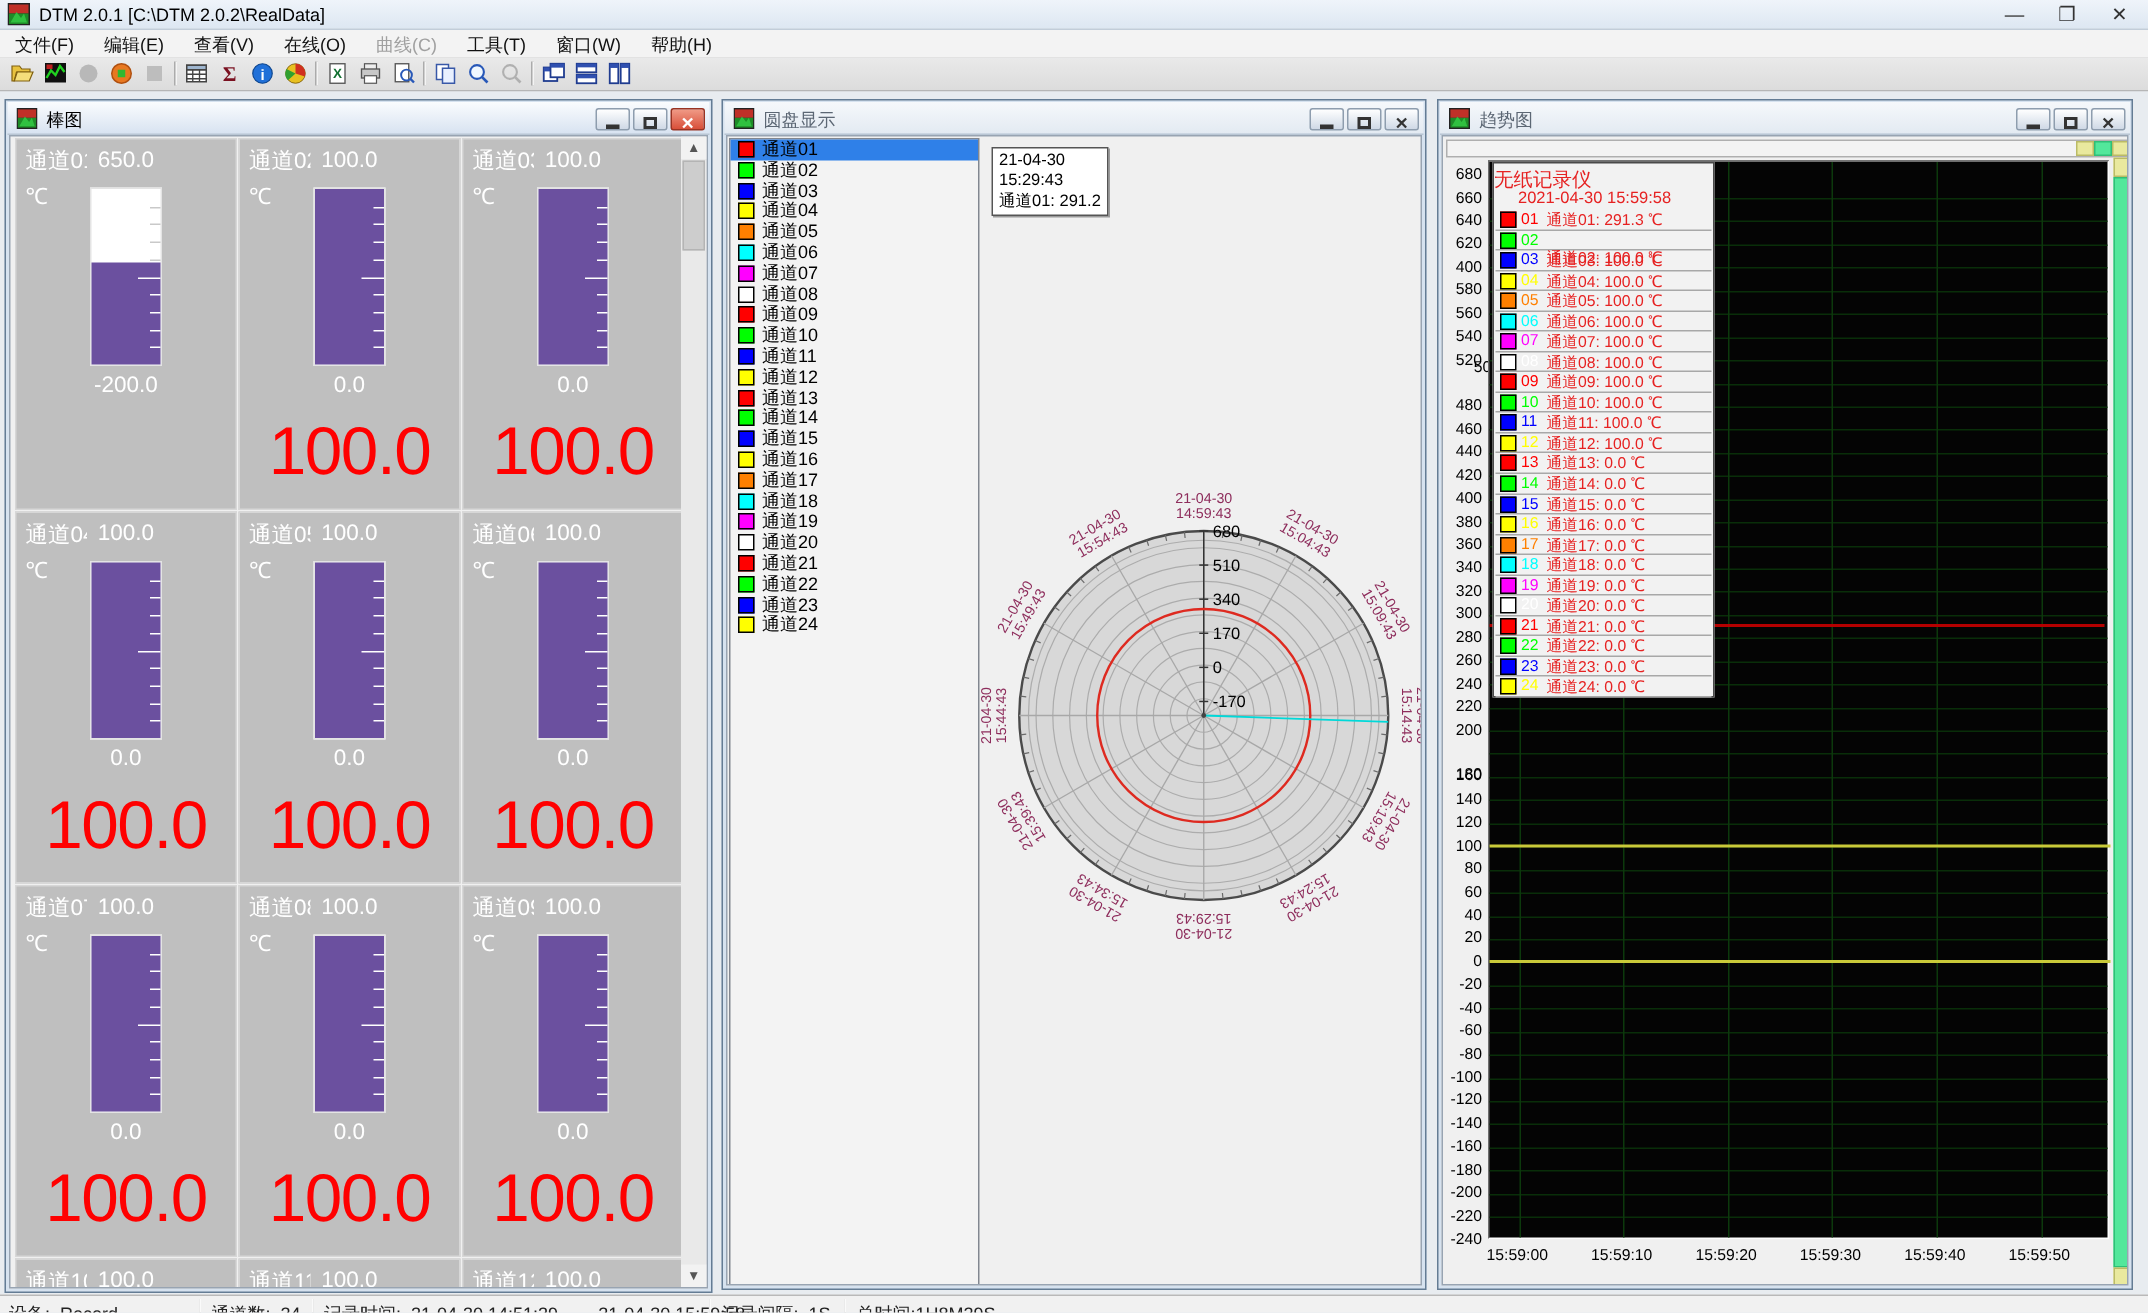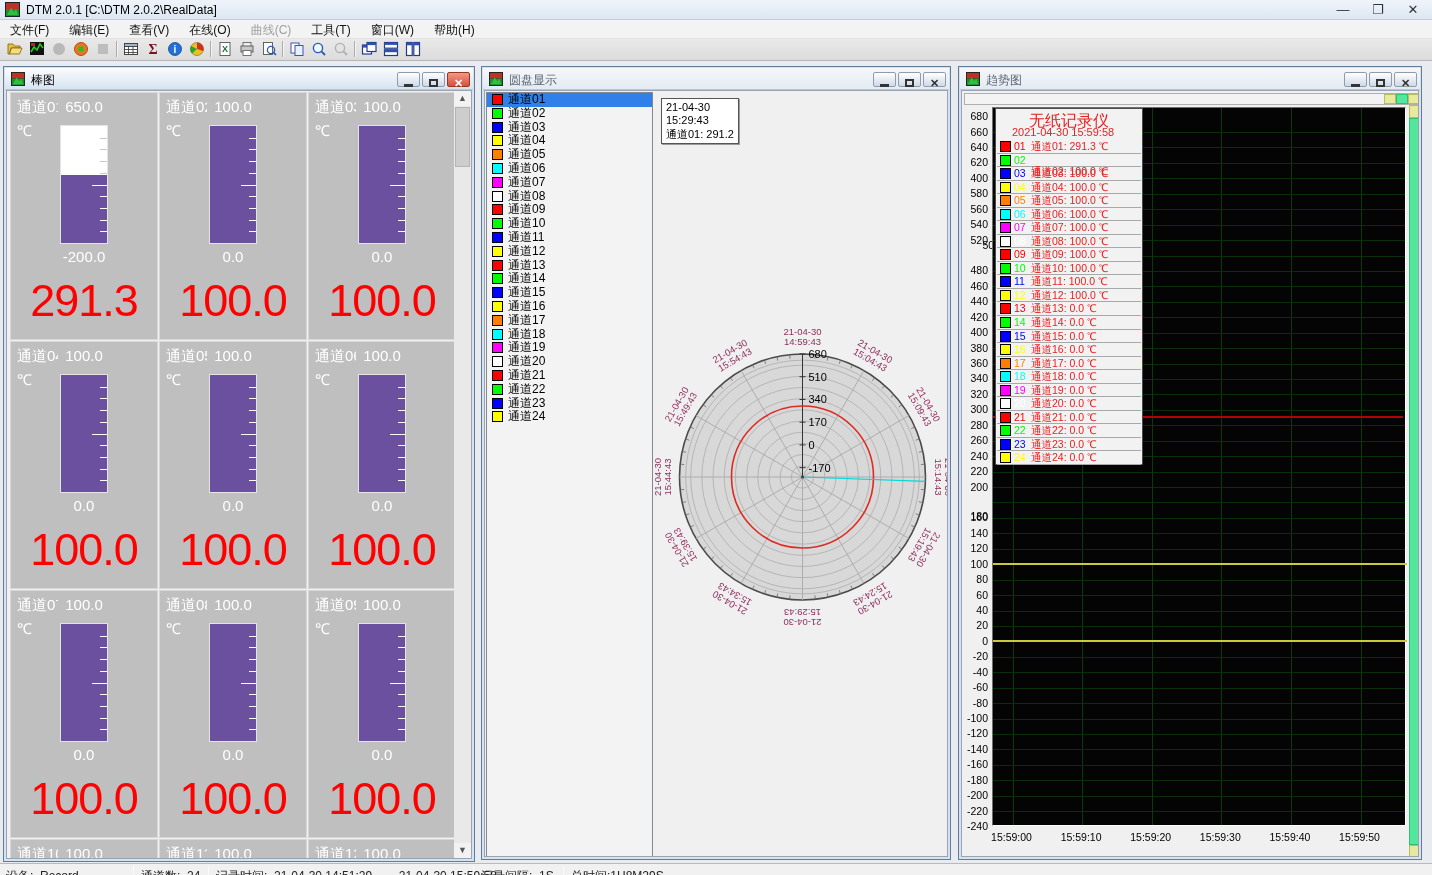--- a/index.html
+++ b/index.html
@@ -67,21 +67,21 @@
   #disc-tooltip{position:absolute;left:176px;top:7px;width:78px;background:#FFF;border:1px solid #555;
       box-shadow:1px 1px 0 #9a9a9a;padding:2px 4px;font-size:11px;line-height:13.4px;color:#000;white-space:nowrap;}
 
   
   .tw-ylabel{position:absolute;width:30px;text-align:right;font-size:10.5px;color:#000;}
   .tw-xlabel{position:absolute;width:60px;text-align:center;font-size:10.5px;color:#000;}
   #trend-plot{position:absolute;background:#040404;border-top:1px solid #6E6E6E;border-left:1px solid #6E6E6E;
       border-right:1px solid #FDFDFD;border-bottom:1px solid #FDFDFD;}
   .grid-h,.grid-v,.trace{position:absolute;}
   #trend-legend{position:absolute;background:#F2F2F2;border:1px solid #4A4A4A;}
-  #tl-title{position:absolute;left:0;top:2px;width:100%;text-align:center;font-size:16px;}
+  #tl-title{position:absolute;left:0;top:2px;width:100%;text-align:left;font-size:13px;}
   #tl-time{position:absolute;left:0;top:17px;width:100%;font-size:11px;padding-left:16px;}
   .tl-row{position:absolute;left:1px;right:1px;border-bottom:1px solid #A8A8A8;font-size:10.5px;white-space:nowrap;}
   .tl-sq{position:absolute;left:3px;top:1px;width:11px;height:11px;border:1px solid #000;}
   .tl-num{position:absolute;left:17px;top:0;}
   .tl-text{position:absolute;left:34px;top:0;}
   .hstrip{position:absolute;background:#F3F3F3;border:1px solid #AFAFAF;}
   .block{position:absolute;}
 
   
   #statusbar{left:0;top:863px;width:1432px;height:12px;background:#F1F1F1;border-top:1px solid #B9B9B9;overflow:hidden;}
@@ -194,21 +194,20 @@
               <div class="bc-tick" style="top: 23.4px; width: 7px; background: rgb(201, 201, 201);"></div>
               <div class="bc-tick" style="top: 35.1px; width: 7px; background: rgb(201, 201, 201);"></div>
               <div class="bc-tick" style="top: 46.8px; width: 7px; background: rgb(201, 201, 201);"></div>
               <div class="bc-tick" style="top: 58.5px; width: 15px; background: rgb(255, 255, 255);"></div>
               <div class="bc-tick" style="top: 70.2px; width: 7px; background: rgb(255, 255, 255);"></div>
               <div class="bc-tick" style="top: 81.9px; width: 7px; background: rgb(255, 255, 255);"></div>
               <div class="bc-tick" style="top: 93.6px; width: 7px; background: rgb(255, 255, 255);"></div>
               <div class="bc-tick" style="top: 105.3px; width: 7px; background: rgb(255, 255, 255);"></div>
             </div>
             <div class="bc-bottom">-200.0</div>
-            <div class="bc-value" style="color: rgb(255, 0, 0);">291.3</div>
           </div>
           <div class="bar-cell" style="left: 149px; top: 0px;">
             <div class="bc-name">通道02</div>
             <div class="bc-top">100.0</div>
             <div class="bc-unit">℃</div>
             <div class="bc-bar">
               <div class="bc-fill" style="height: 117px; background: rgb(107, 80, 159);"></div>
               <div class="bc-tick" style="top: 11.7px; width: 7px; background: rgb(255, 255, 255);"></div>
               <div class="bc-tick" style="top: 23.4px; width: 7px; background: rgb(255, 255, 255);"></div>
               <div class="bc-tick" style="top: 35.1px; width: 7px; background: rgb(255, 255, 255);"></div>

